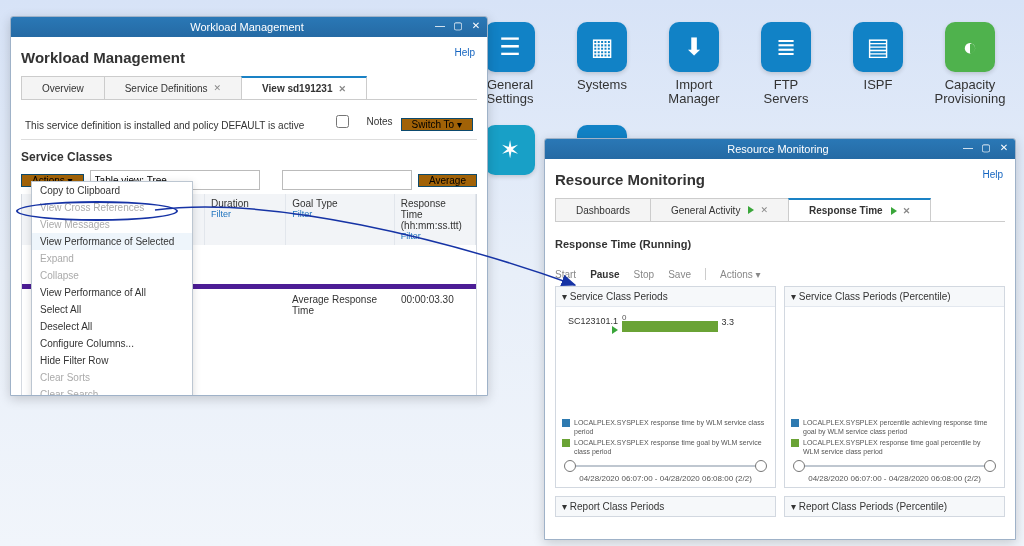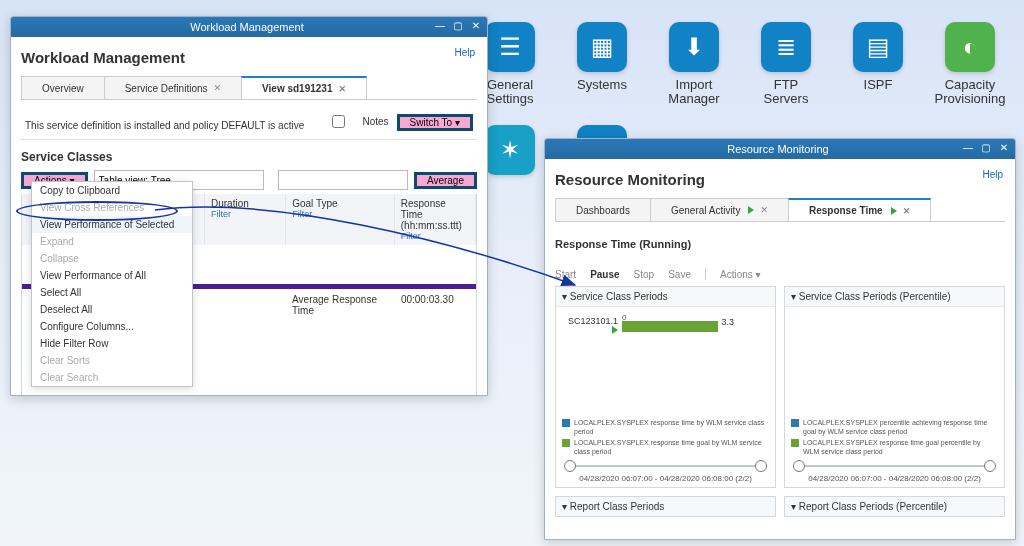--- a/index.html
+++ b/index.html
@@ -139,22 +139,22 @@
   .sub-bar {
     padding:8px 4px;
     display:flex;
     align-items:flex-end;
     gap:8px;
     font-size:10px;
     border-bottom:1px solid #ddd;
     margin-top:4px;
   }
   .btn {
-    border:3px solid #0c4a6e;
-    background:#f9a8d4;
+    border:1px solid #0c4a6e;
+    background:#a16207;
     padding:0 10px;
     font-size:10px;
     cursor:pointer;
   }
 
   .section-title {
     font-weight:bold;
     font-size:12px;
     margin:10px 0 6px 0;
   }
@@ -422,20 +422,21 @@
         <div style="flex:1.4">Average Response Time</div>
         <div>00:00:03.30</div>
       </div>
       <div style="height:120px;"></div>
     </div>
   </div>
 
   <div class="dropdown">
       <div class="item">Copy to Clipboard</div>
       <div class="item disabled">View Cross References</div>
+      <div class="item disabled">View Messages</div>
       <div class="item" style="background: rgb(238, 245, 251);">View Performance of Selected</div>
       <div class="item disabled">Expand</div>
       <div class="item disabled">Collapse</div>
       <div class="item">View Performance of All</div>
       <div class="item">Select All</div>
       <div class="item">Deselect All</div>
       <div class="item">Configure Columns...</div>
       <div class="item">Hide Filter Row</div>
       <div class="item disabled">Clear Sorts</div>
       <div class="item disabled">Clear Search</div>

